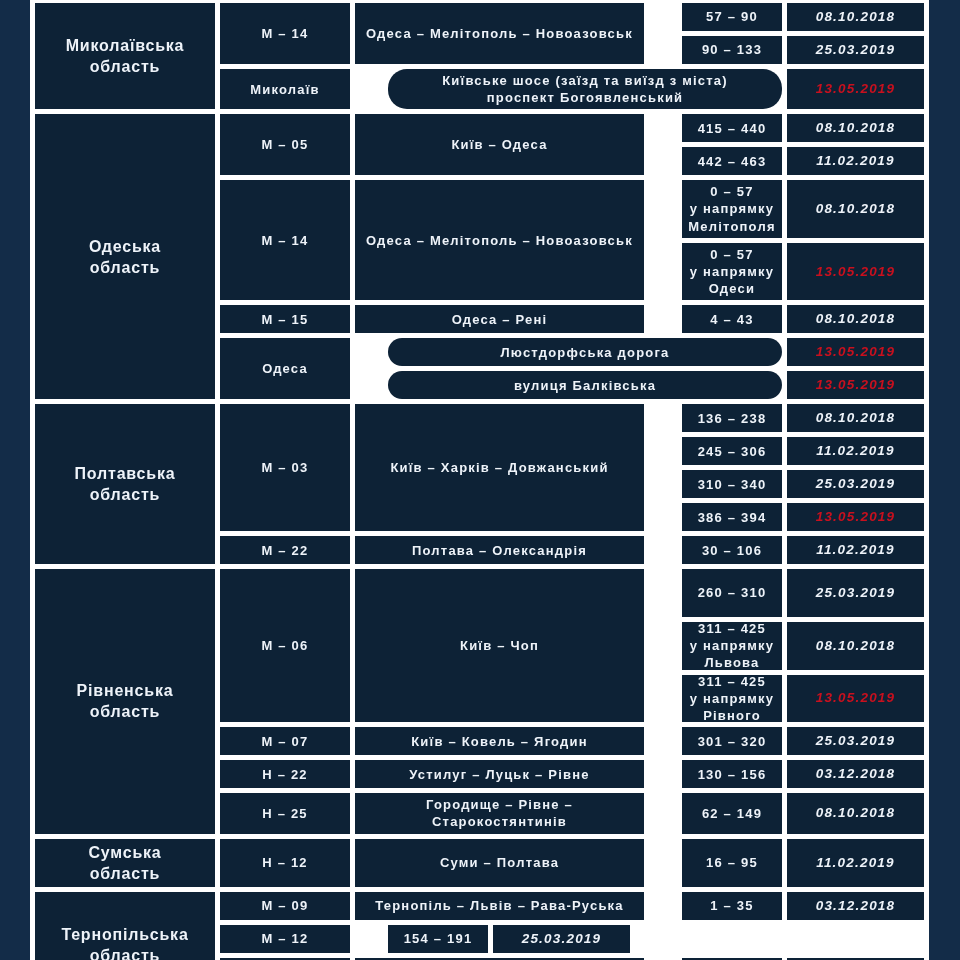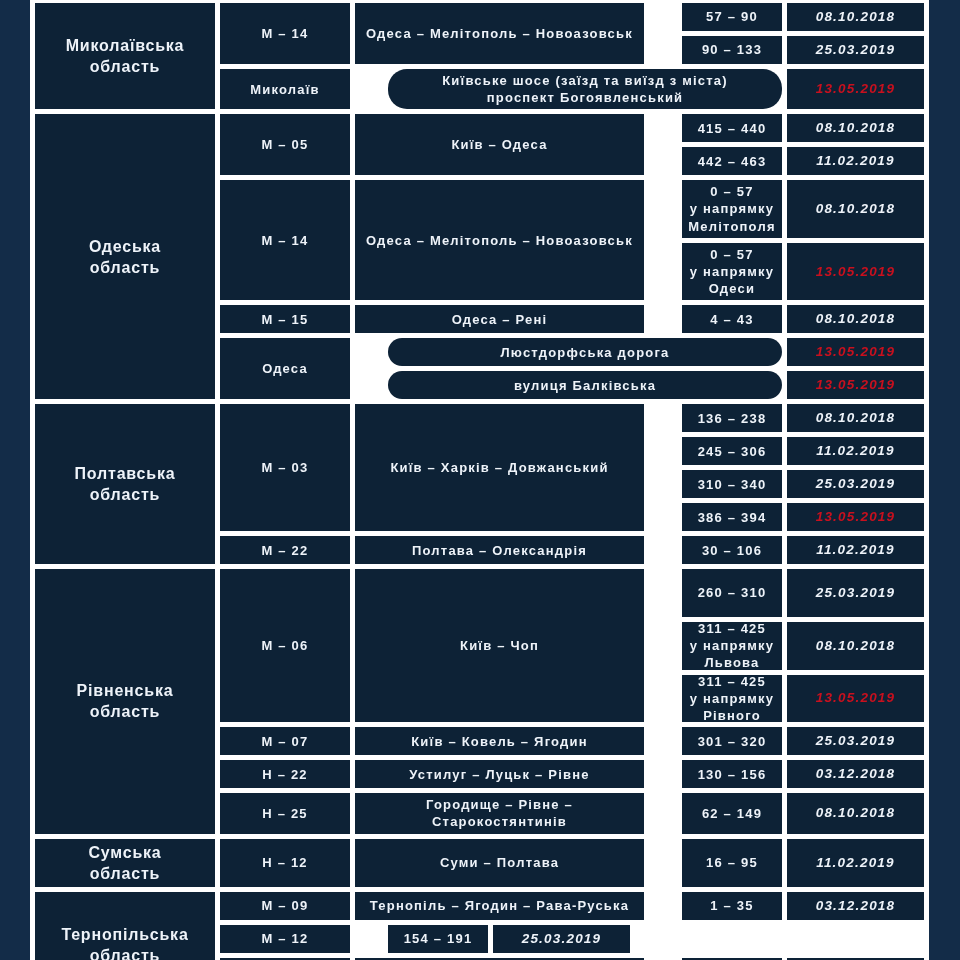--- a/index.html
+++ b/index.html
@@ -289,21 +289,21 @@
         </div>
       </div>
     </div>
     <div class="section">
       <div class="cell region">Тернопільська
 область</div>
       <div class="section-body">
         <div class="group">
           <div class="cell road">М – 09</div>
           <div class="group-body">
-            <div class="cell route">Тернопіль – Ягодин – Рава-Руська</div>
+            <div class="cell route">Тернопіль – Львів – Рава-Руська</div>
             <div class="rows">
               <div class="row">
                 <div class="cell km">1 – 35</div>
                 <div class="cell date">03.12.2018</div>
               </div>
             </div>
           </div>
         </div>
         <div class="group">
           <div class="cell road">М – 12</div>

